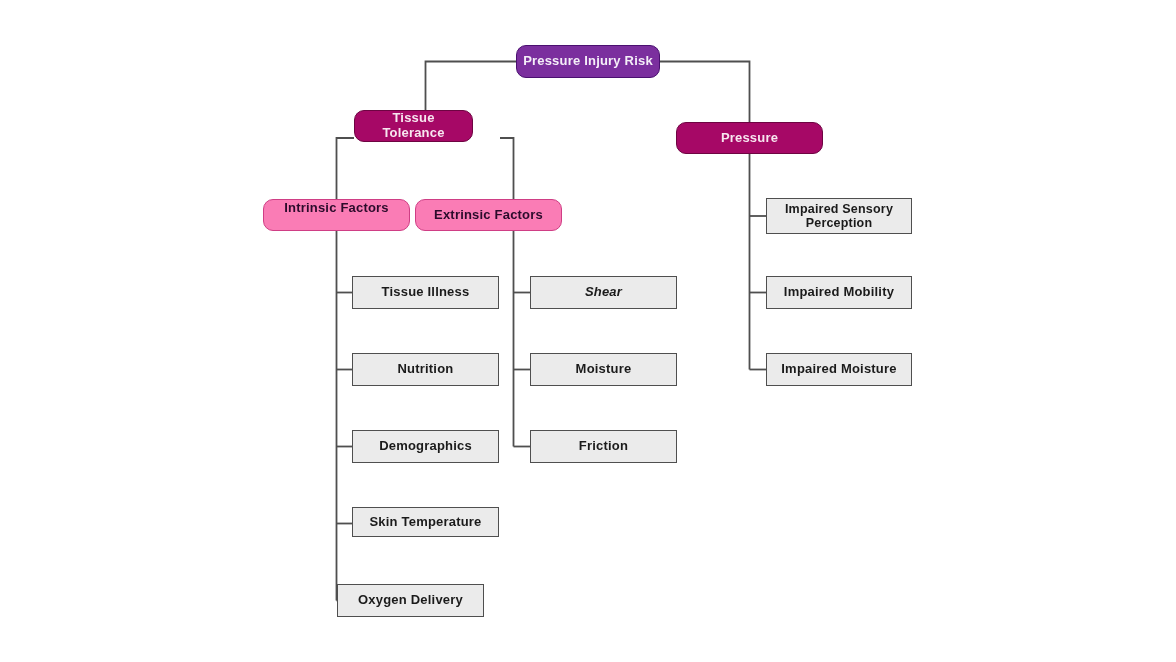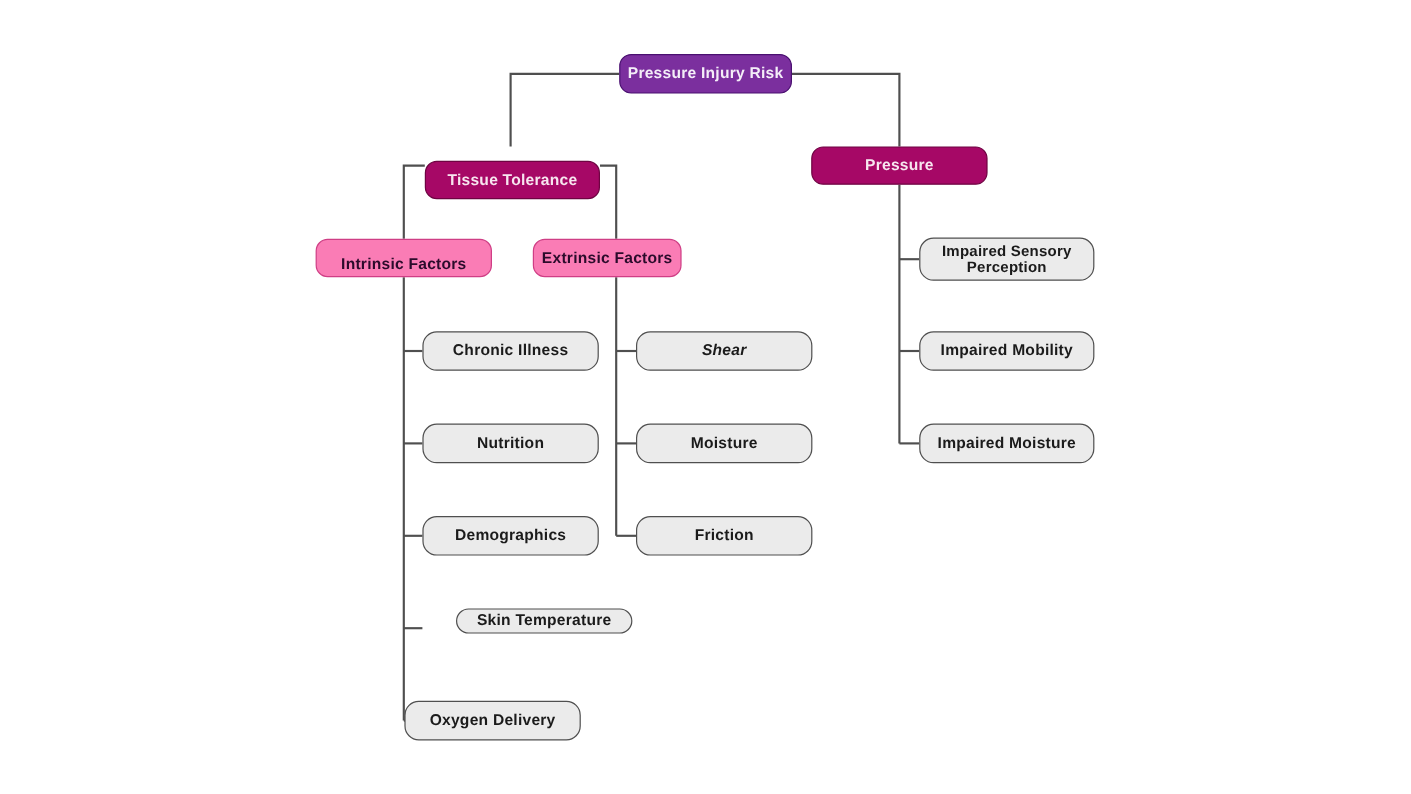--- a/index.html
+++ b/index.html
@@ -30,21 +30,21 @@
     position: absolute;
     box-sizing: border-box;
     display: flex;
     align-items: center;
     justify-content: center;
     text-align: center;
     font-size: 13px;
     font-weight: 700;
     letter-spacing: 0.2px;
     line-height: 1.15;
-    padding: 2px 6px;
+    padding: 14px 6px;
   }
   .node.root {
     background: var(--root, #7b2f9e);
     border: 1.6px solid var(--root_border, #4a1070);
     border-radius: 10px;
     color: var(--root_text, #f4eef8);
   }
   .node.branch {
     background: var(--branch, #a60866);
     border: 1.6px solid var(--branch_border, #6e0442);
@@ -53,21 +53,21 @@
   }
   .node.sub {
     background: var(--sub, #fa7cb5);
     border: 1.6px solid var(--sub_border, #cf3e85);
     border-radius: 10px;
     color: var(--sub_text, #2b0b2b);
   }
   .node.leaf {
     background: var(--leaf, #ebebeb);
     border: 1.3px solid var(--leaf_border, #4f4f4f);
-    border-radius: 12px;
+    border-radius: 0;
     color: var(--leaf_text, #1b1b1b);
   }
   .node.small-text { font-size: 12.5px; }
 </style>
 </head>
 <body>
 
 <div class="canvas">
 
   <svg class="wires" width="1176" height="662" viewBox="0 0 1176 662" aria-hidden="true">
@@ -88,49 +88,49 @@
     <path d="M 749.5 154 V 369.5"></path>
     <path d="M 749.5 216 H 766"></path>
     <path d="M 749.5 292.5 H 766"></path>
     <path d="M 749.5 369.5 H 766"></path>
   </svg>
 
   <div class="node root" style="left:516px; top:45px; width:144px; height:33px;">
     <span>Pressure Injury Risk</span>
   </div>
 
-  <div class="node branch" style="left:354px; top:134px; width:146px; height:32px;">
+  <div class="node branch" style="left:354px; top:110px; width:119px; height:32px;">
     <span>Tissue Tolerance</span>
   </div>
 
   <div class="node branch" style="left:676px; top:122px; width:147px; height:32px;text-align:right;">
     <span>Pressure</span>
   </div>
 
   <div class="node sub" style="left:263px; top:199px; width:147px; height:32px;align-items:flex-end;">
     <span>Intrinsic Factors</span>
   </div>
 
-  <div class="node sub" style="left:444px; top:199px; width:124px; height:32px;">
+  <div class="node sub" style="left:415px; top:199px; width:147px; height:32px;">
     <span>Extrinsic Factors</span>
   </div>
 
   <div class="node leaf" style="left:352px; top:276px; width:147px; height:33px;">
-    <span>Chronic Illness</span>
+    <span>Tissue Illness</span>
   </div>
 
   <div class="node leaf" style="left:352px; top:353px; width:147px; height:33px;">
     <span>Nutrition</span>
   </div>
 
   <div class="node leaf" style="left:352px; top:430px; width:147px; height:33px;">
     <span>Demographics</span>
   </div>
 
-  <div class="node leaf" style="left:352px; top:507px; width:147px; height:21px;margin-left:28px;">
+  <div class="node leaf" style="left:352px; top:507px; width:147px; height:21px;">
     <span>Skin Temperature</span>
   </div>
 
   <div class="node leaf" style="left:337px; top:584px; width:147px; height:33px;">
     <span>Oxygen Delivery</span>
   </div>
 
   <div class="node leaf" style="left:530px; top:276px; width:147px; height:33px;font-style:italic;">
     <span>Shear</span>
   </div>

